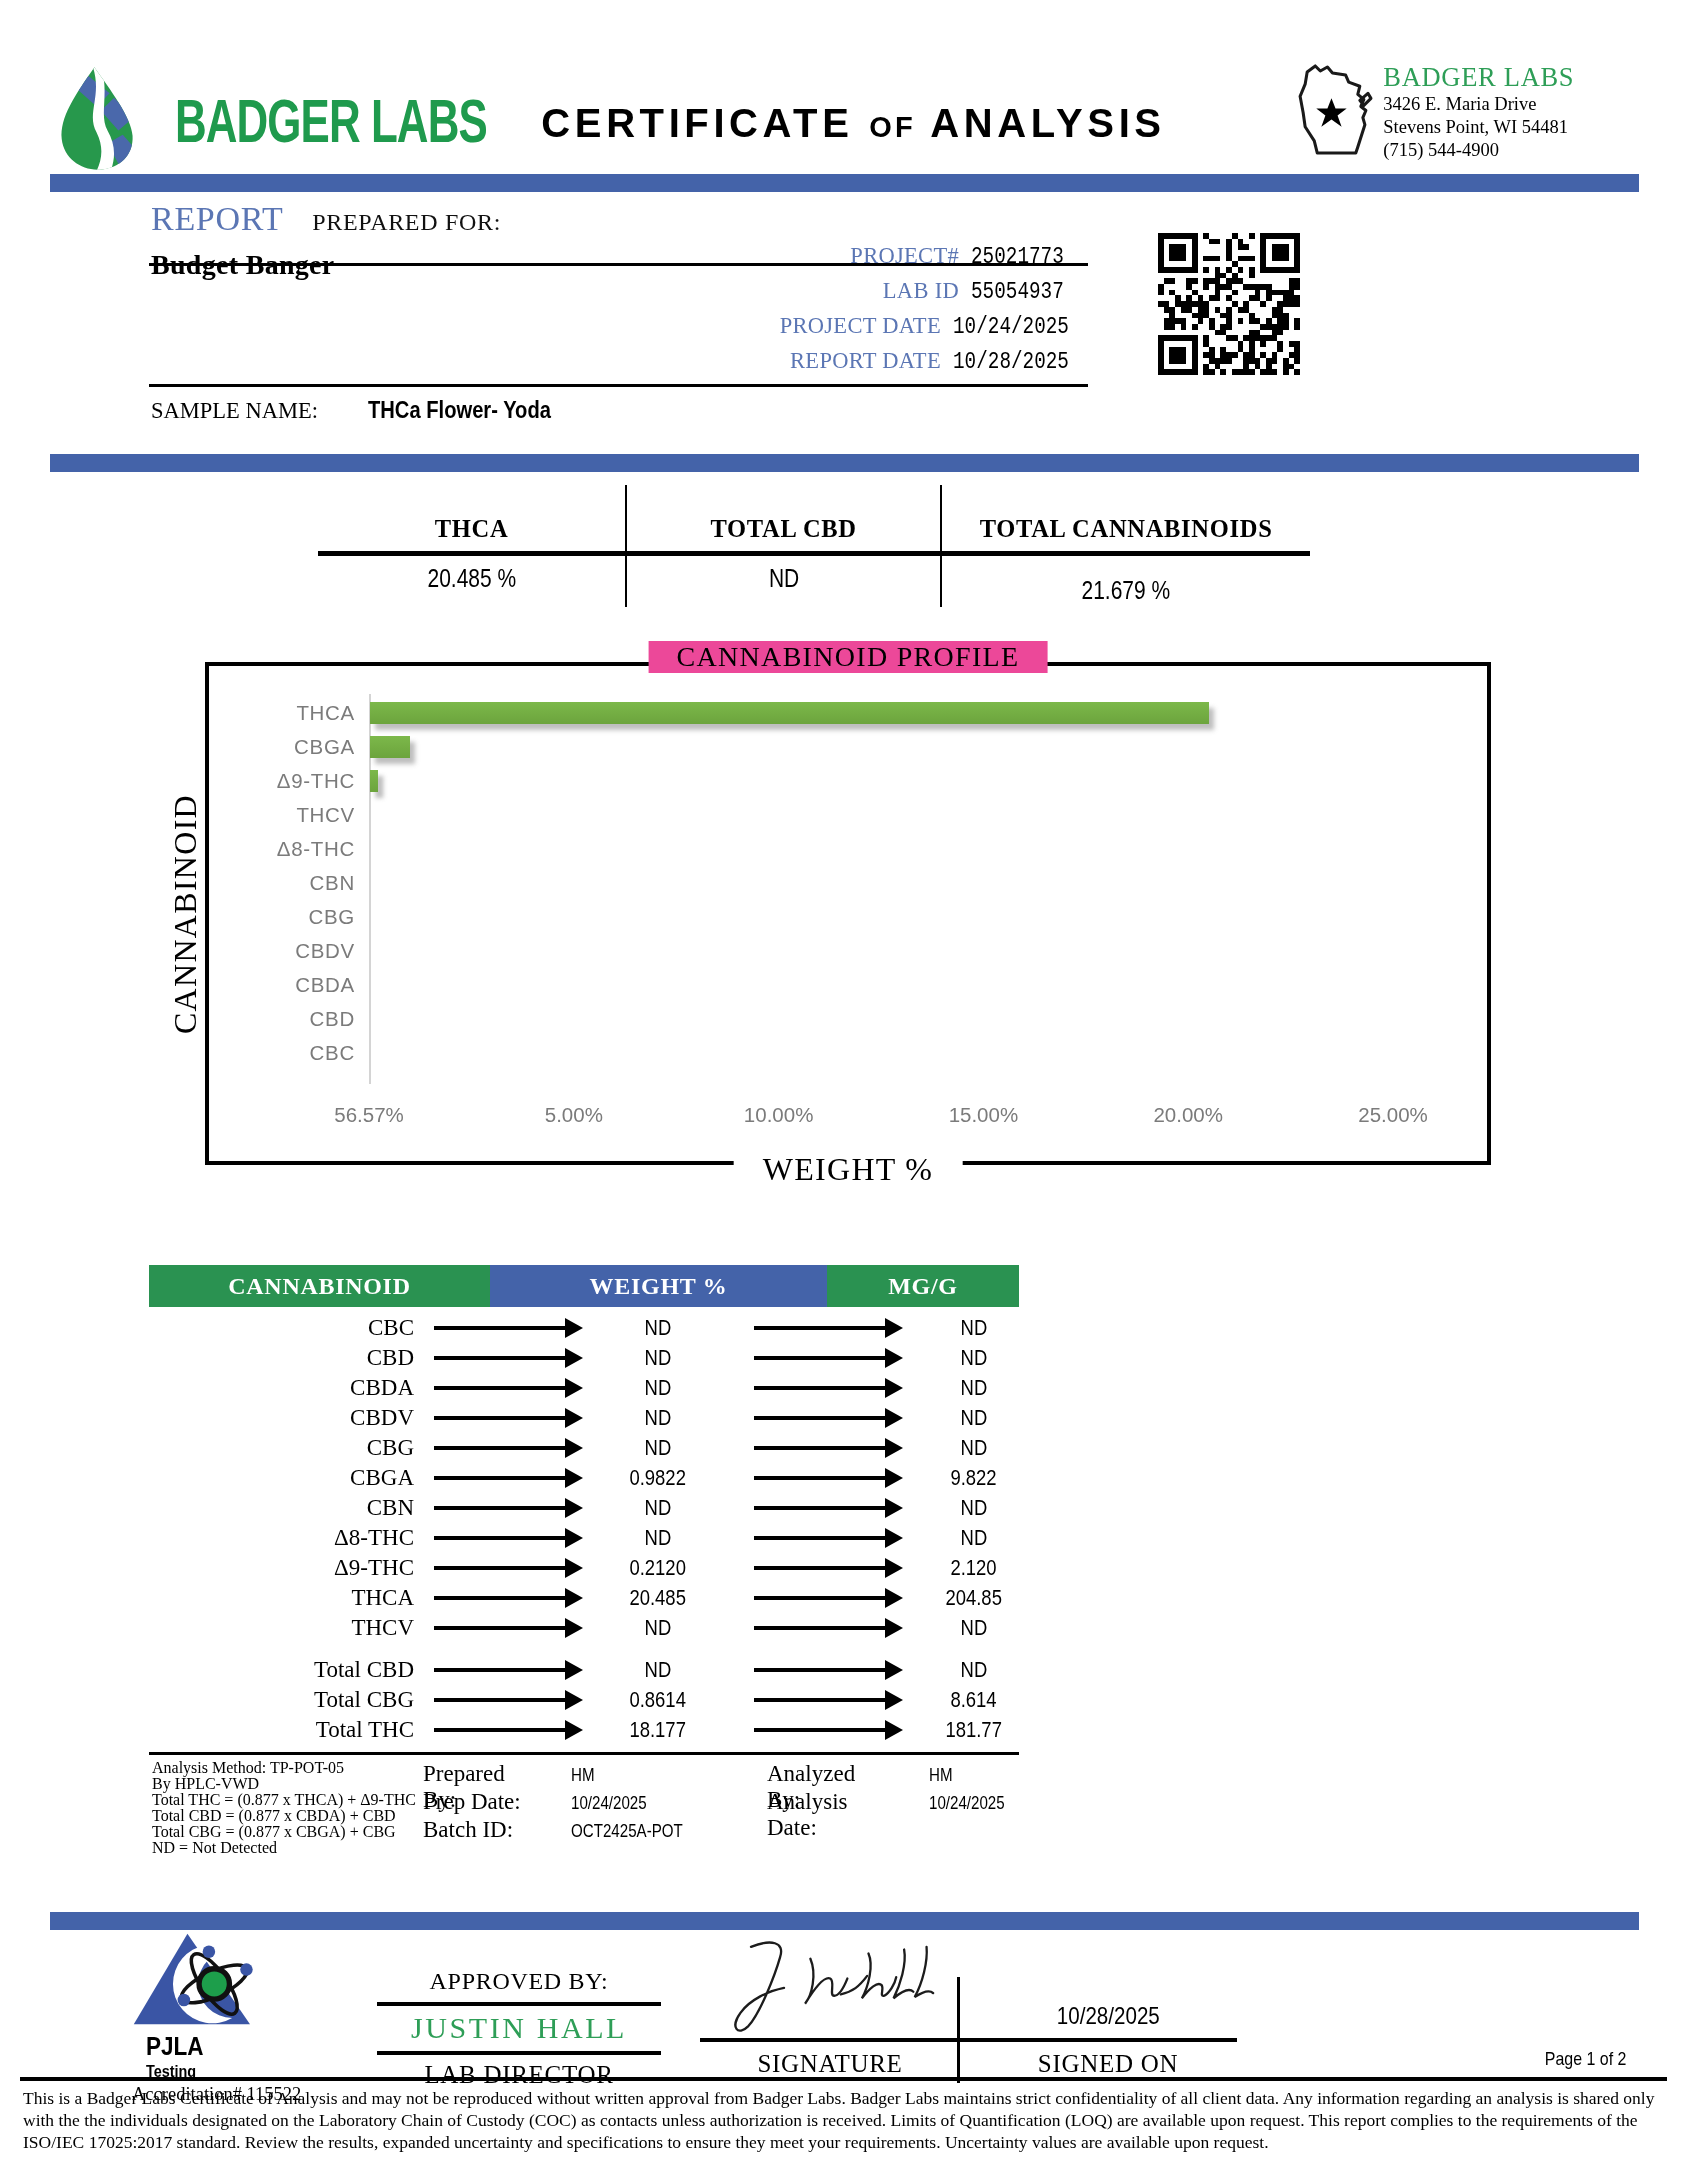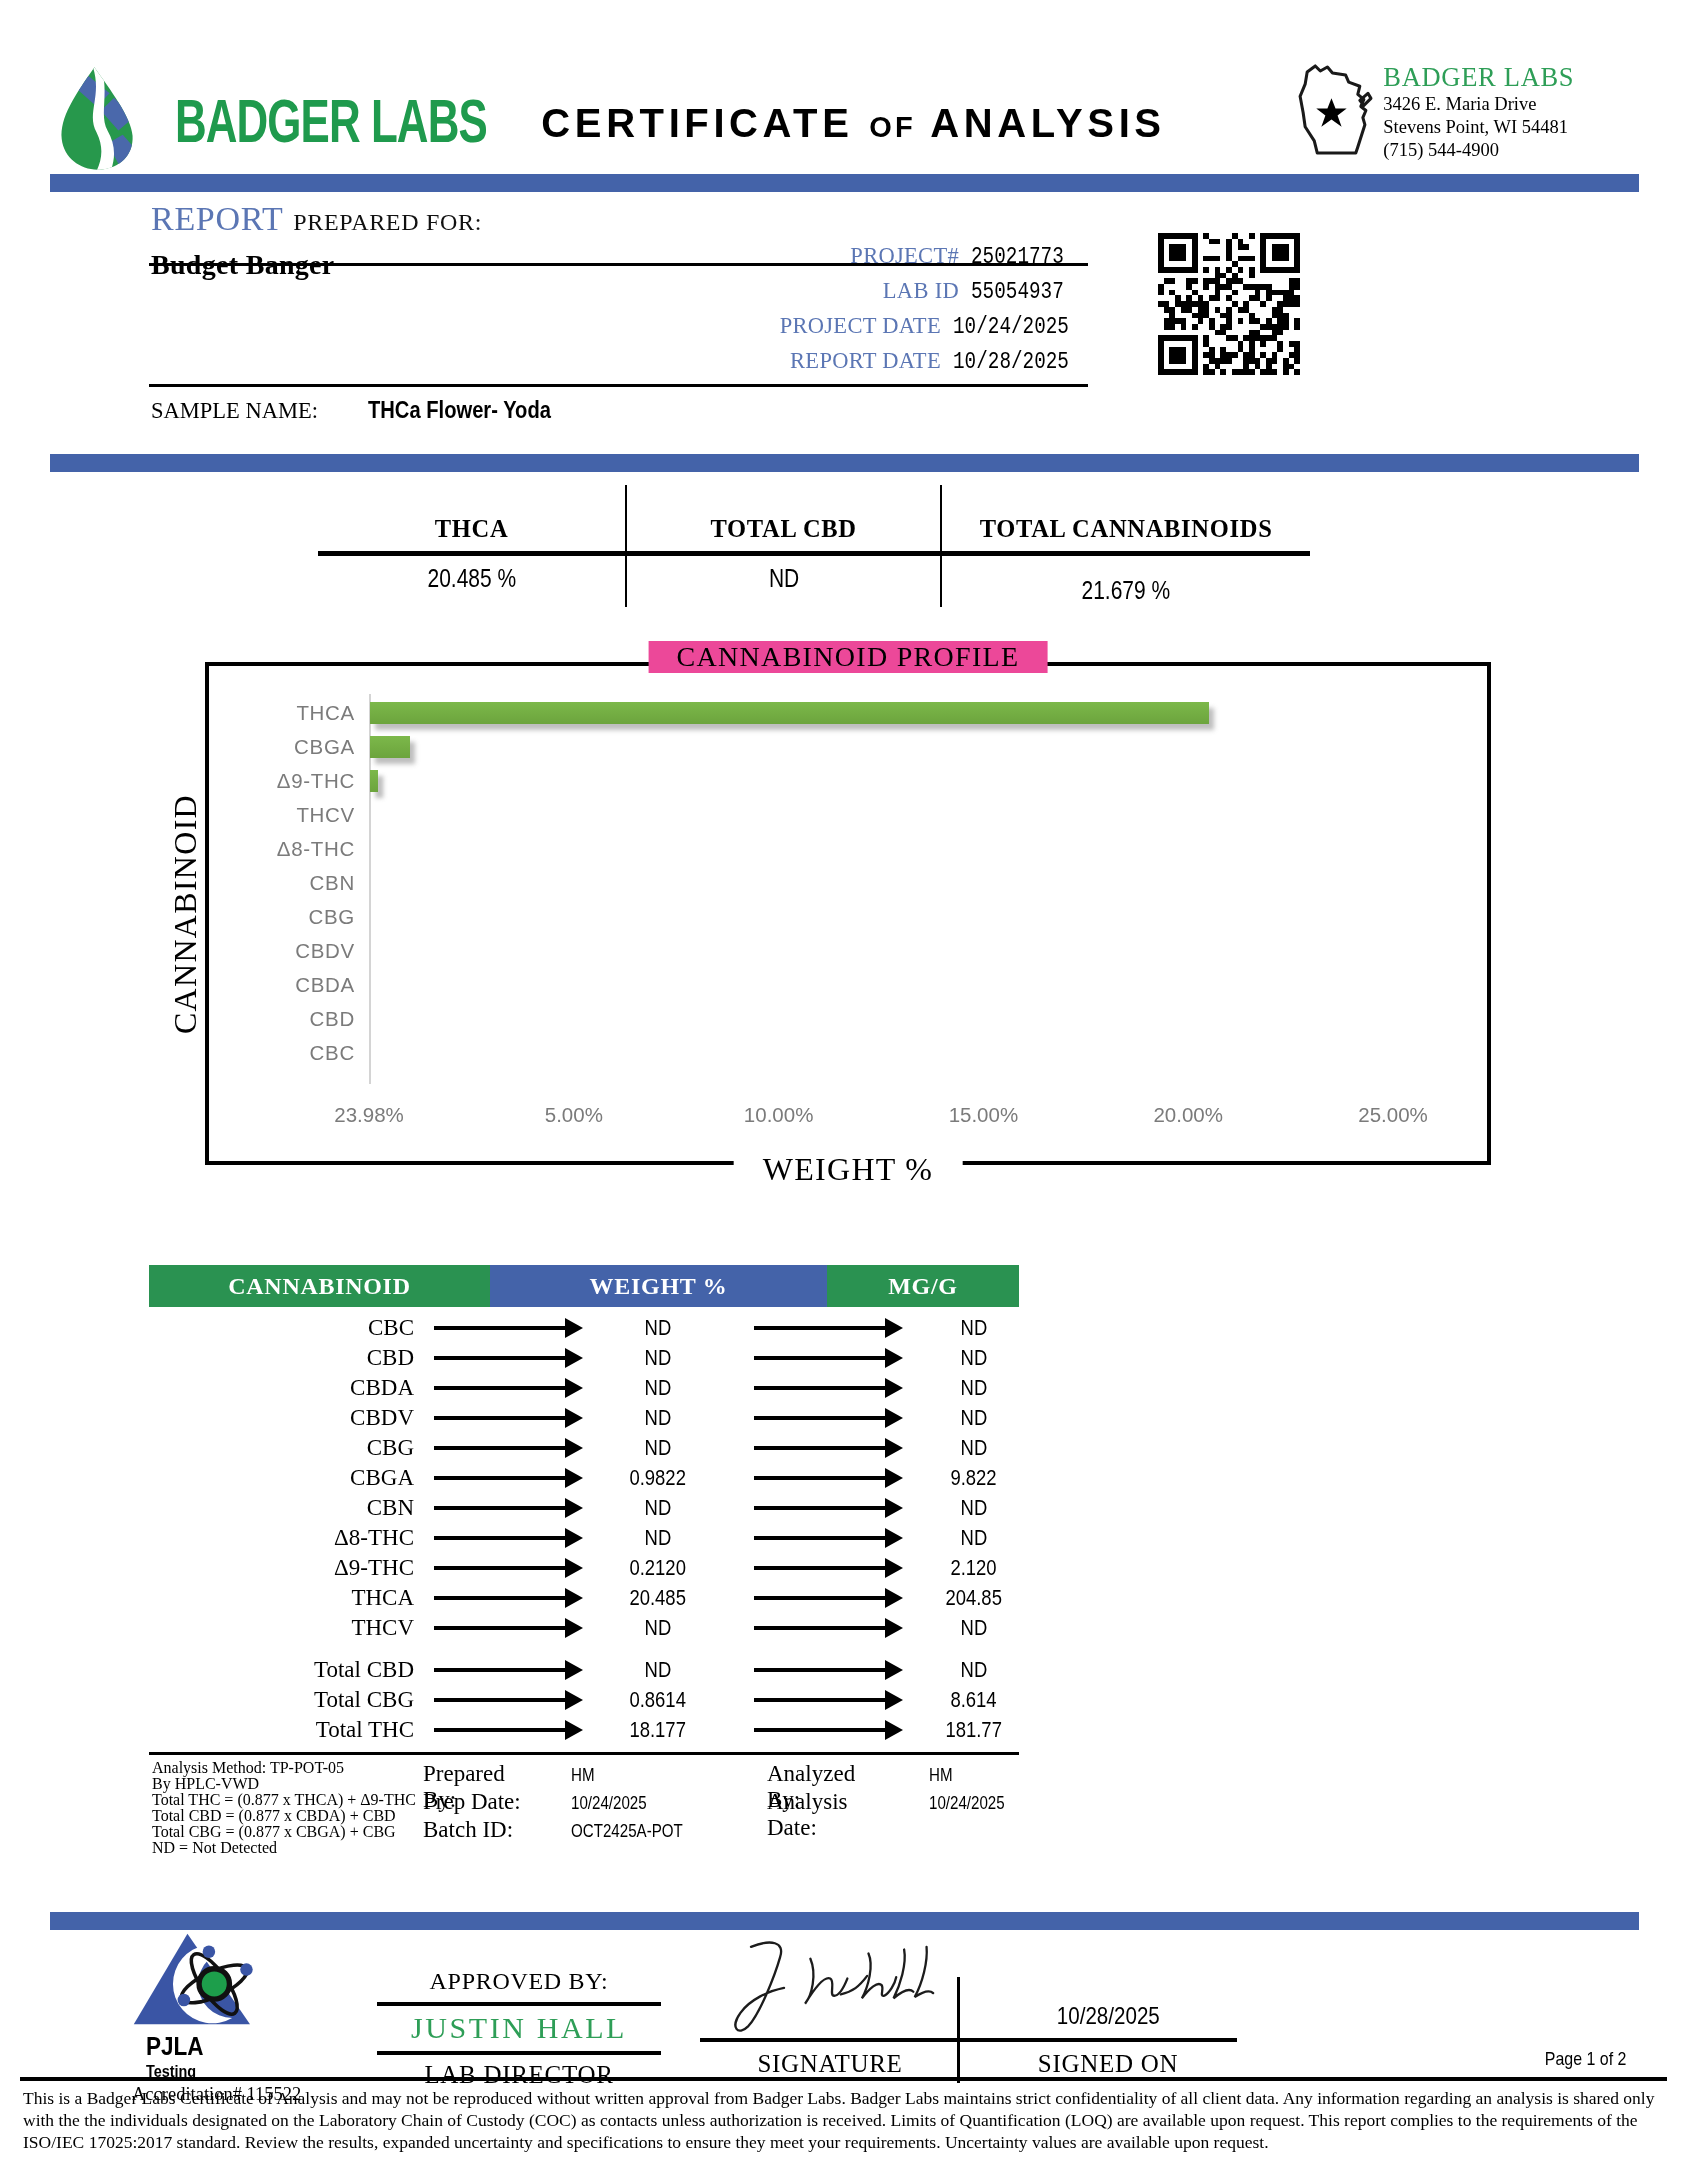--- a/index.html
+++ b/index.html
@@ -16,21 +16,21 @@
   .lab-block{top:58px;left:1293px;display:flex;gap:9.3px;}
   .lab-lines{padding-top:4px;}
   .lab-name{font-size:26.5px;color:var(--brand-green2);letter-spacing:0.7px;}
   .lab-addr{font-size:18.5px;line-height:23px;}
   .bluebar{left:50px;width:1589px;height:18px;background:var(--accent-blue);}
   .bar1{top:174px;} .bar2{top:454px;} .bar3{top:1912px;}
 
   
   .report-heading{top:200px;left:151px;white-space:nowrap;}
   .report-word{font-size:34px;color:var(--label-blue);letter-spacing:0.7px;}
-  .prepared-word{font-size:24px;color:#111;margin-left:7px;letter-spacing:0.7px;}
+  .prepared-word{font-size:24px;color:#111;margin-left:26px;letter-spacing:0.7px;}
   .rule{background:#000;}
   .rule1{top:263px;left:149px;width:939px;height:2.6px;}
   .rule2{top:384px;left:149px;width:939px;height:2.6px;}
   .client-name{top:249px;left:151px;font-size:28px;font-weight:bold;letter-spacing:0.3px;}
   .meta-rows{top:243px;left:562px;width:529px;}
   .meta-row{display:flex;height:35px;align-items:baseline;}
   .meta-label{width:397px;text-align:right;font-size:22.5px;color:var(--label-blue);letter-spacing:0.3px;}
   .meta-value{margin-left:12px;font-family:Liberation Mono, monospace;font-size:23px;font-weight:500;white-space:nowrap;}
   .qr{top:233px;left:1158px;}
   .sample-row{top:396px;left:151px;font-size:22.5px;white-space:nowrap;}
@@ -579,21 +579,21 @@
         <div class="chart-row">
           <div class="chart-cat">CBD</div>
           <div class="chart-bararea"></div>
         </div>
         <div class="chart-row">
           <div class="chart-cat">CBC</div>
           <div class="chart-bararea"></div>
         </div>
       </div>
     <div class="chart-ticks" id="chart-ticks">
-        <span class="chart-tick" style="left: 0%;">23.98%</span>
+        <span class="chart-tick" style="left: 0%;">56.57%</span>
         <span class="chart-tick" style="left: 20%;">5.00%</span>
         <span class="chart-tick" style="left: 40%;">10.00%</span>
         <span class="chart-tick" style="left: 60%;">15.00%</span>
         <span class="chart-tick" style="left: 80%;">20.00%</span>
         <span class="chart-tick" style="left: 100%;">25.00%</span>
       </div>
     <div class="chart-xlabel">WEIGHT %</div>
   </div>
 
   <div class="abs ctable-head">

